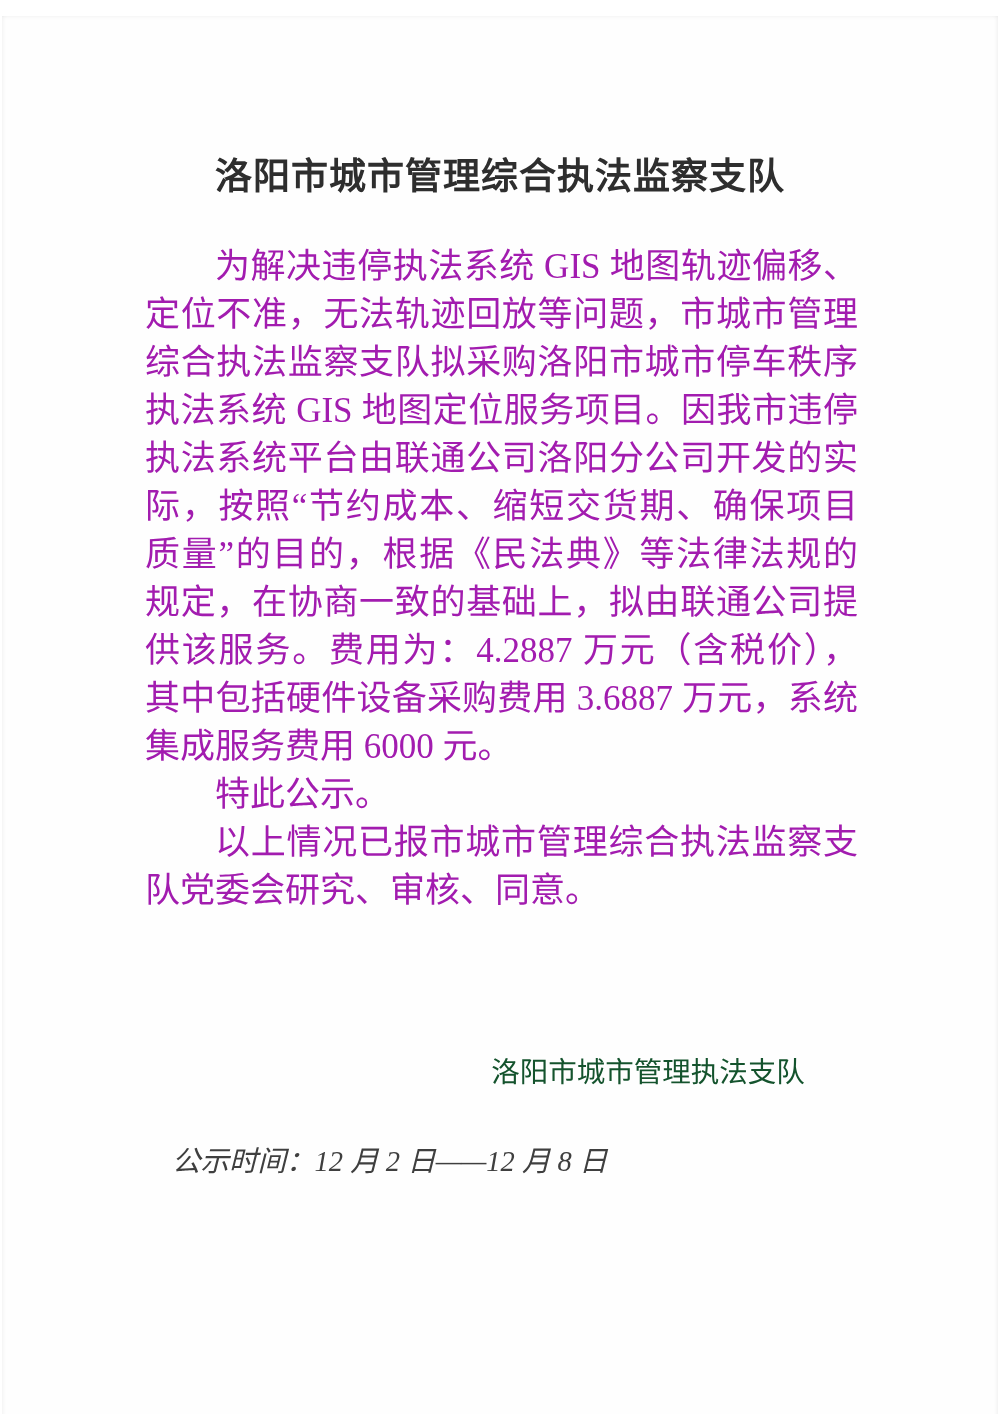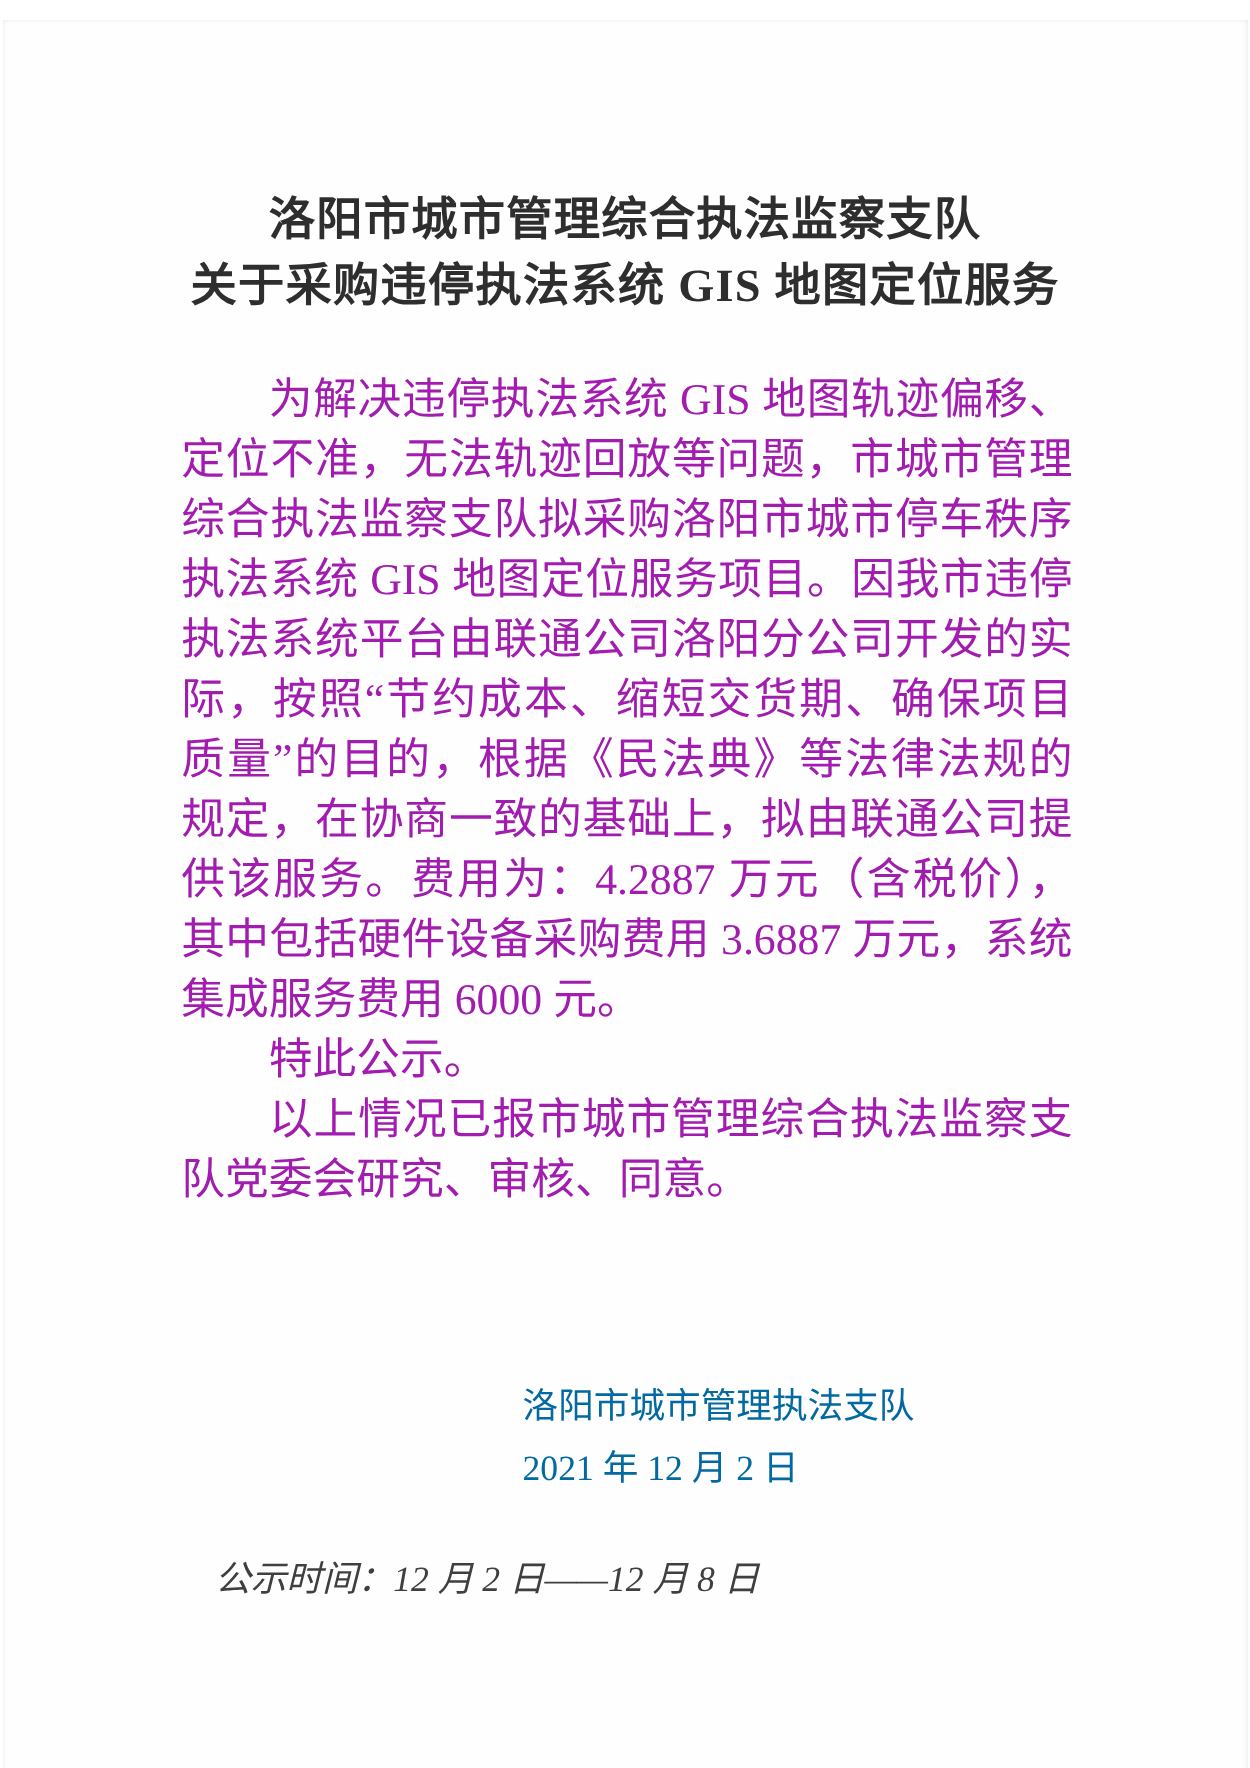--- a/index.html
+++ b/index.html
@@ -37,53 +37,51 @@
     text-align: justify;
     text-justify: inter-ideograph;
   }
   .content p {
     margin: 0;
     text-indent: 2em;
   }
   .signature-block {
     width: 460px;
     margin: 133px 0 0 416px;
-    text-align: left;
+    text-align: center;
     font-size: 28.5px;
     line-height: 50px;
-    color: #0369a1;
+    color: #14532d;
   }
   .footer-block {
     margin: 40px 0 0 170px;
     font-size: 28.5px;
     line-height: 48px;
     color: #3f3f3f;
   }
   .footer-line { white-space: nowrap; font-style: italic; }
   .phone-group { margin-left: 48px; }
 </style>
 </head>
 <body>
 
 <div class="page">
 
   <div class="title-block">
     <div>洛阳市城市管理综合执法监察支队</div>
-    <div>关于采购违停执法系统 GIS 地图定位服务</div>
   </div>
 
   <div class="content">
     <p>为解决违停执法系统 GIS 地图轨迹偏移、定位不准，无法轨迹回放等问题，市城市管理综合执法监察支队拟采购洛阳市城市停车秩序执法系统 GIS 地图定位服务项目。因我市违停执法系统平台由联通公司洛阳分公司开发的实际，按照“节约成本、缩短交货期、确保项目质量”的目的，根据《民法典》等法律法规的规定，在协商一致的基础上，拟由联通公司提供该服务。费用为：4.2887 万元（含税价），其中包括硬件设备采购费用 3.6887 万元，系统集成服务费用 6000 元。</p>
     <p>特此公示。</p>
     <p>以上情况已报市城市管理综合执法监察支队党委会研究、审核、同意。</p>
   </div>
 
   <div class="signature-block">
     <div>洛阳市城市管理执法支队</div>
-    <div>2021 年 12 月 2 日</div>
   </div>
 
   <div class="footer-block">
     <div class="footer-line">
       <span>公示时间：</span><span>12 月 2 日——12 月 8 日</span>
     </div>
   </div>
 
 </div>
 

